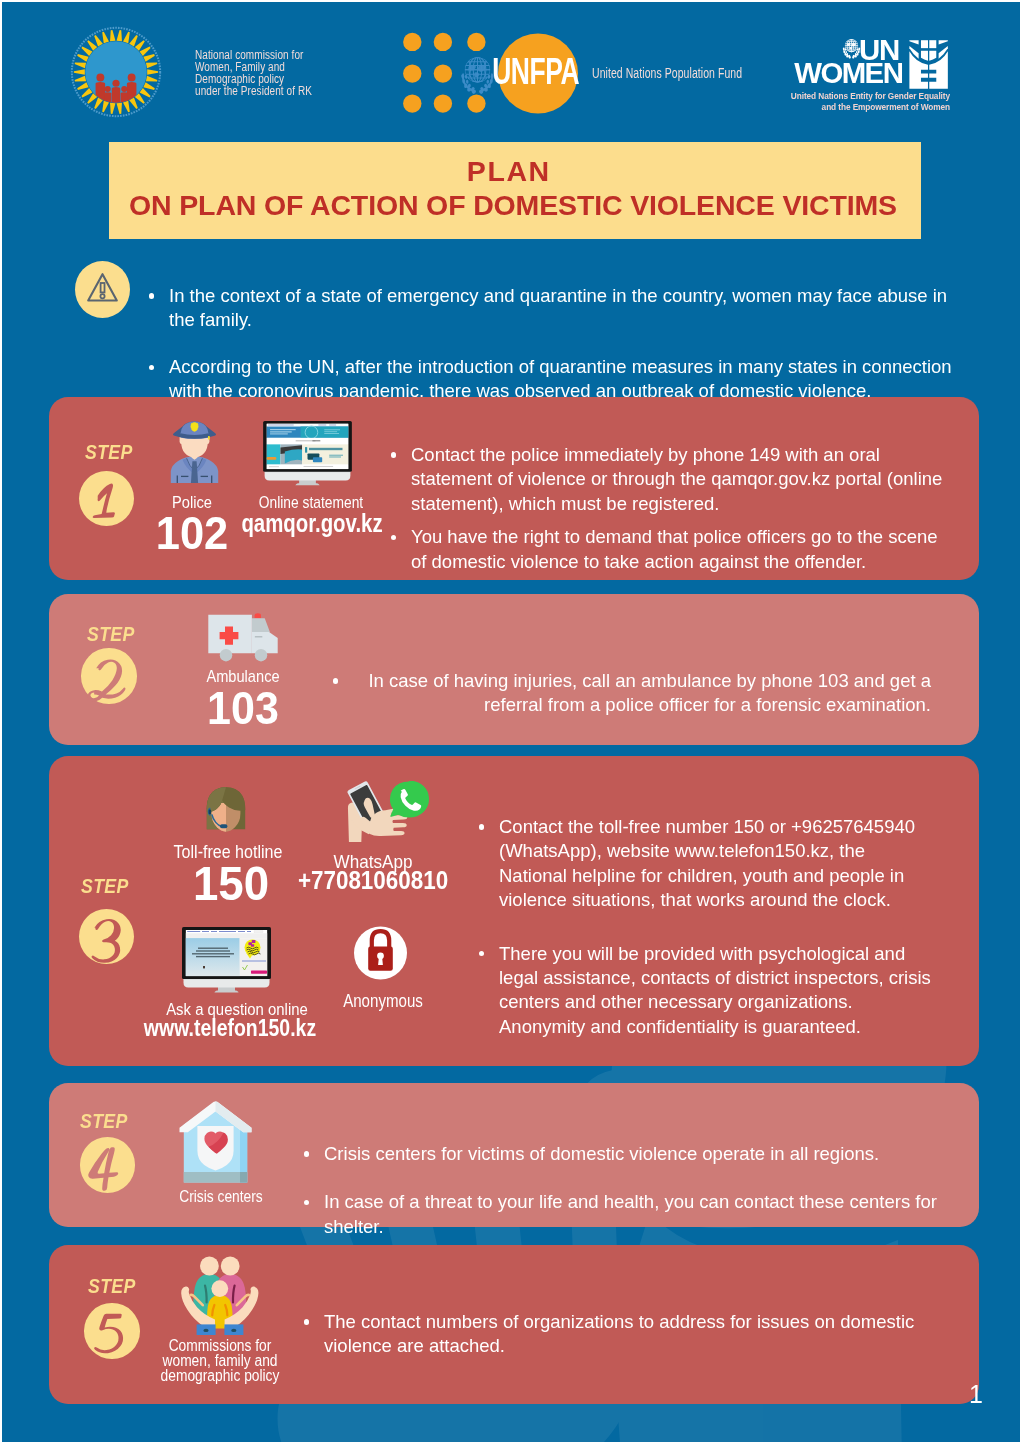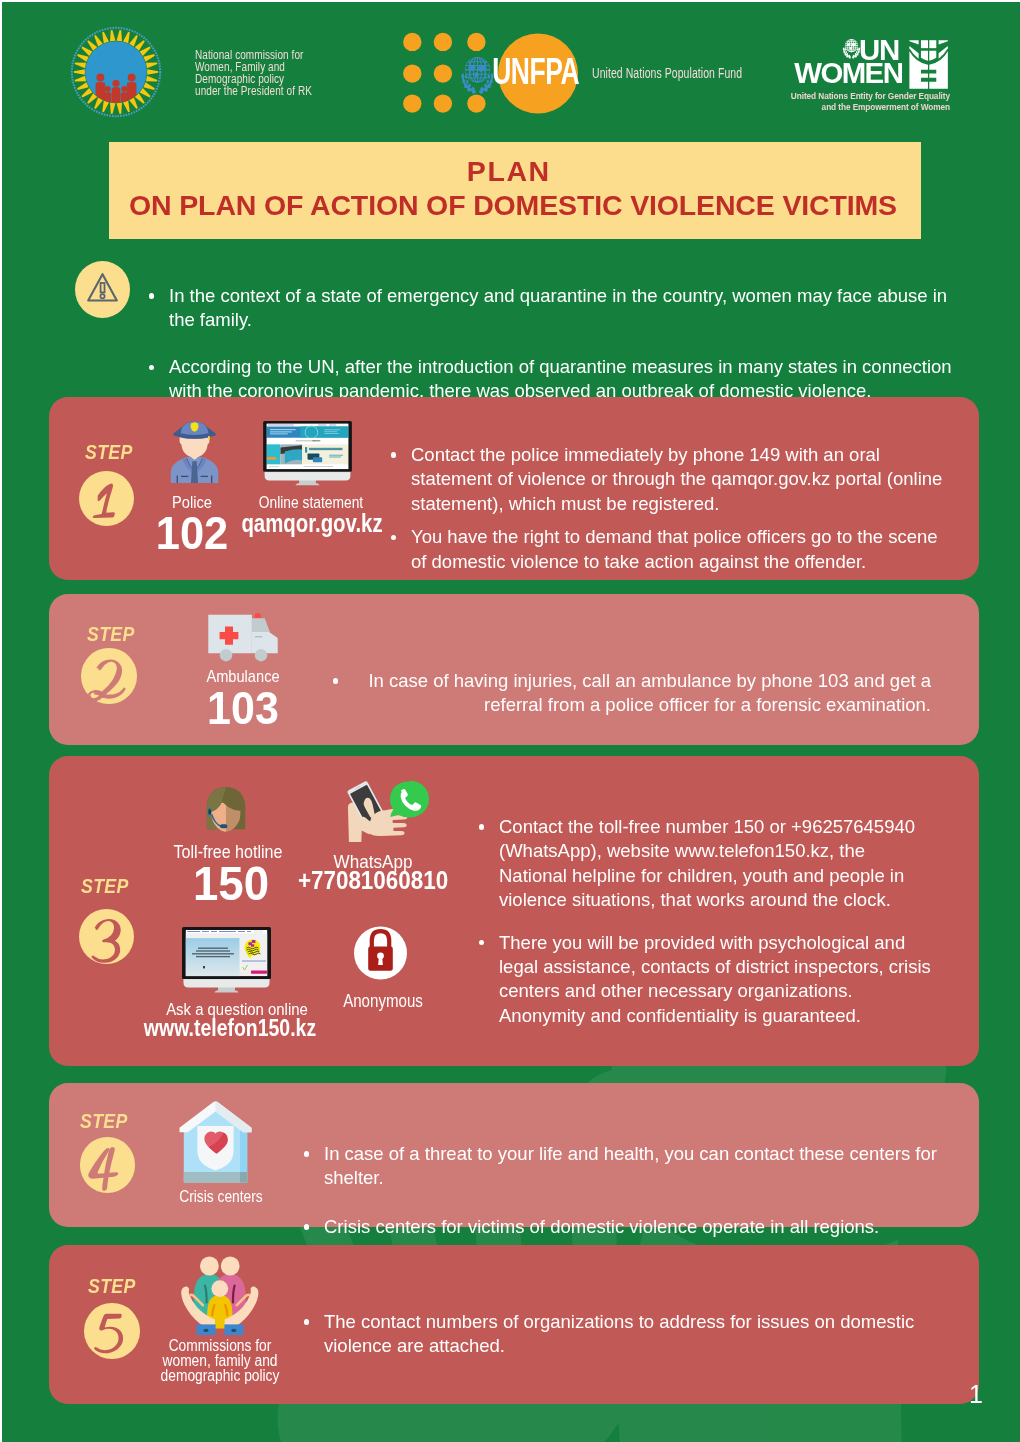--- a/index.html
+++ b/index.html
@@ -1,20 +1,20 @@
 <!DOCTYPE html>
 <html><head>
 <meta charset="utf-8">
 <title>Memo</title>
 <style>
   html,body{margin:0;padding:0;background:#fff;}
   body{width:1020px;height:1442px;overflow:hidden;
        font-family:"Liberation Sans",sans-serif;-webkit-font-smoothing:antialiased;}
   #page{position:absolute;left:2px;top:2px;width:1018px;height:1440px;
-        background:#15803d;overflow:hidden;}
+        background:#0369a1;overflow:hidden;}
   .abs{position:absolute;}
   #wm{position:absolute;left:0;top:0;width:1018px;height:1440px;opacity:1;pointer-events:none;}
 
   
   #logos{position:absolute;left:0;top:0;width:1018px;height:130px;}
   .logo-txt{color:#F3DCD9;font-size:11.5px;line-height:13.2px;letter-spacing:.1px;}
 
   
   #banner{position:absolute;left:107px;top:140px;width:812px;height:97px;background:#FCDD8D;}
   #banner .l1{position:absolute;left:-7px;top:15px;width:812px;text-align:center;color:#BF2F27;font-weight:bold;font-size:28.5px;letter-spacing:1.6px;line-height:28px;text-indent:1.6px;}
@@ -541,21 +541,21 @@
       </g>
     </svg>
     <svg class="abs" style="left:304.5px;top:168.5px;width:53px;height:56px" viewBox="0 0 53 56">
       <circle cx="26.5" cy="28" r="26.5" fill="#FFFFFF"></circle>
       <path d="M26.5 8.2 q-6.6 0 -6.6 7.2 l0 7.4 l-4.2 0 l0 -7.4 q0 -11.4 10.8 -11.4 q10.8 0 10.8 11.4 l0 7.4 l-4.2 0 l0 -7.4 q0 -7.2 -6.6 -7.2 z" fill="#AB1F19"></path>
       <rect x="14.2" y="21.6" width="24.6" height="24.2" rx="2.2" fill="#AB1F19"></rect>
       <path d="M26.5 27.5 q3.4 0 3.4 3.4 q0 2.2 -1.6 3.0 l0.6 6.0 l-4.8 0 l0.6 -6.0 q-1.6 -0.8 -1.6 -3.0 q0 -3.4 3.4 -3.4 z" fill="#FFFFFF"></path>
     </svg>
     <ul class="bl body" style="left:428px;top:35px;width:455px;">
       <li>Contact the toll-free number 150 or +96257645940 (WhatsApp), website www.telefon150.kz, the National helpline for children, youth and people in violence situations, that works around the clock.</li>
-      <li style="margin-top:18px">There you will be provided with psychological and legal assistance, contacts of district inspectors, crisis centers and other necessary organizations. Anonymity and confidentiality is guaranteed.</li>
+      <li style="margin-top:29px">There you will be provided with psychological and legal assistance, contacts of district inspectors, crisis centers and other necessary organizations. Anonymity and confidentiality is guaranteed.</li>
     </ul>
   </div>
 
   <div class="card lt" style="top:1081px;height:144px;">
     <div class="steplabel" style="left:31.2px;top:27.5px;">STEP</div>
     <div class="stepcircle" style="left:30.5px;top:54.3px;">
       <svg viewBox="0 0 54 54" style="width:55.5px;height:55.5px">
           <g fill="#CE7B77">
             <path d="M31.2 10.0 q2.3 -0.6 2.6 1.3 q0.2 1.3 -0.7 4.4 q-2.8 9.6 -4.6 19.0 l6.8 -0.5 q2.2 -0.1 1.9 1.3 q-0.3 1.5 -2.3 2.4 q-1.7 0.8 -4.2 1.0 l-3.0 0.3 q-1.1 6.6 -1.3 10.4 q-0.2 2.6 -2.5 2.8 q-2.4 0.2 -2.3 -2.6 q0.1 -3.7 1.3 -10.2 l-10.4 0.9 q-2.8 0.2 -4.0 -1.6 q-1.2 -1.8 0.2 -4.2 q5.6 -9.9 12.3 -18.4 q2.7 -3.5 4.4 -4.8 q2.0 -1.5 2.9 -0.5 q0.9 1.0 -0.7 3.4 q-5.9 9.3 -10.3 19.5 q-0.8 1.9 1.2 1.8 l5.0 -0.4 q1.7 -10.6 4.2 -20.3 q1.0 -3.7 2.3 -4.8 z"></path>
           </g>
@@ -572,22 +572,22 @@
 
       <path d="M36.5 0.4 q1.8 0 3.1 1.3 l32.9 25.1 l0 4.4 l-8.3 0 l-27.7 -20.8 l-27.7 20.8 l-8.3 0 l0 -4.4 l32.9 -25.1 q1.3 -1.3 3.1 -1.3 z" fill="#F6F8F9"></path>
       <path d="M36.5 0.4 q1.8 0 3.1 1.3 l32.9 25.1 l0 4.4 l-8.3 0 l-27.7 -20.8 z" fill="#E3ECEF"></path>
 
       <path d="M18.4 25.0 l36.2 0 l0 24.8 q0 9.0 -6.8 14.2 q-5.6 4.2 -11.3 5.4 q-5.7 -1.2 -11.3 -5.4 q-6.8 -5.2 -6.8 -14.2 z" fill="#F5F6F7"></path>
 
       <path d="M36.5 52.0 q-3.8 -3.0 -7.1 -6.3 q-4.0 -4.0 -4.0 -8.0 q0 -3.6 2.6 -5.8 q2.6 -2.2 6.0 -1.2 q1.7 0.5 2.5 1.7 q0.8 -1.2 2.5 -1.7 q3.4 -1.0 6.0 1.2 q2.6 2.2 2.6 5.8 q0 4.0 -4.0 8.0 q-3.3 3.3 -7.1 6.3 z" fill="#E25B68"></path>
       <path d="M36.5 52.0 q-3.8 -3.0 -7.1 -6.3 q10.1 -3.5 15.1 -14.3 q1.0 0.4 1.8 1.2 q2.6 2.2 2.6 5.8 q0 4.0 -4.0 8.0 q-3.3 3.3 -7.1 6.3 z" fill="#D74252"></path>
     </svg>
     <ul class="bl body" style="left:253px;top:35px;width:660px;">
+      <li>Crisis centers for victims of domestic violence operate in all regions.</li>
       <li>In case of a threat to your life and health, you can contact these centers for shelter.</li>
-      <li>Crisis centers for victims of domestic violence operate in all regions.</li>
     </ul>
   </div>
 
   <div class="card dk" style="top:1243px;height:159px;">
     <div class="steplabel" style="left:39px;top:31px;">STEP</div>
     <div class="stepcircle" style="left:35px;top:58px;">
       <svg viewBox="0 0 54 54" style="width:55.5px;height:55.5px">
           <g fill="#C15A56">
             <path d="M35.4 10.4 q1.5 0 1.3 1.2 l-0.5 2.5 q-0.2 1.1 -1.9 1.1 l-11.6 0.4 q-1.5 4.0 -2.6 8.2 q6.4 -1.5 11.0 0.4 q5.3 2.2 6.6 7.4 q1.4 5.6 -2.4 10.6 q-4.2 5.6 -12.0 6.6 q-7.8 1.0 -12.6 -3.2 q-1.4 -1.2 -0.6 -2.2 q0.9 -1.0 2.3 0.0 q4.0 3.0 9.4 2.4 q6.0 -0.7 9.4 -5.0 q3.2 -4.0 2.2 -8.8 q-1.0 -4.6 -5.4 -6.2 q-4.2 -1.5 -10.0 0.6 q-2.0 0.7 -2.8 -0.3 q-0.7 -0.9 -0.1 -2.8 q1.9 -5.9 4.0 -11.0 q0.8 -1.9 2.6 -1.9 z"></path>
           </g>

